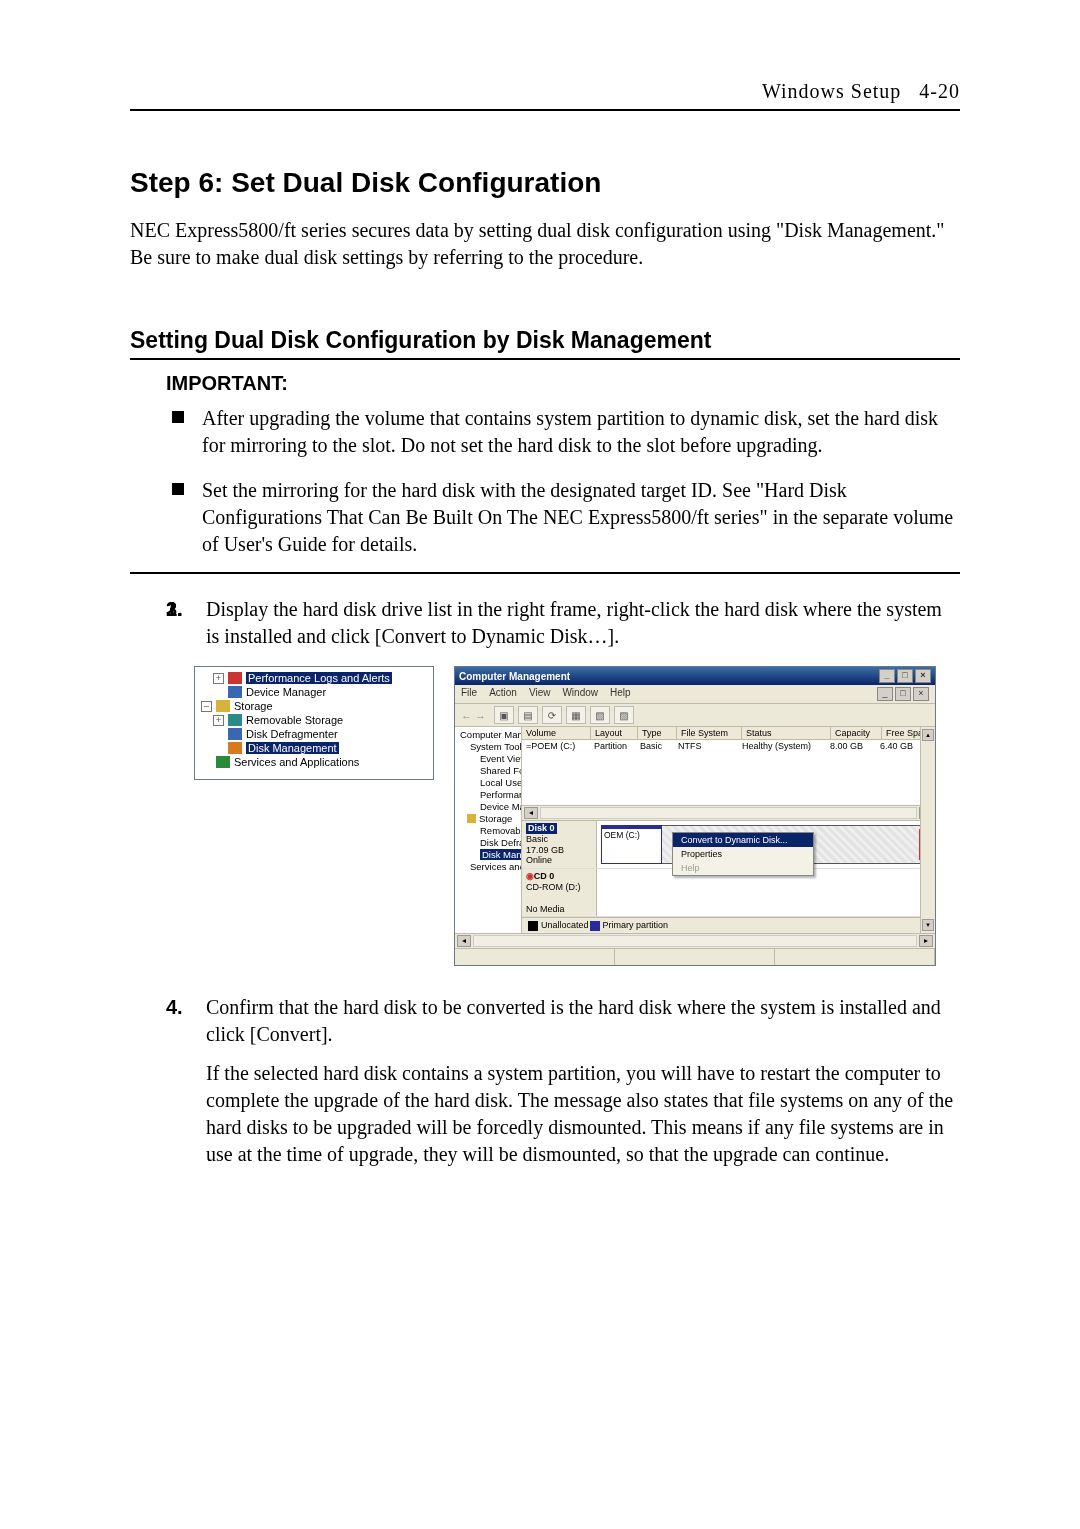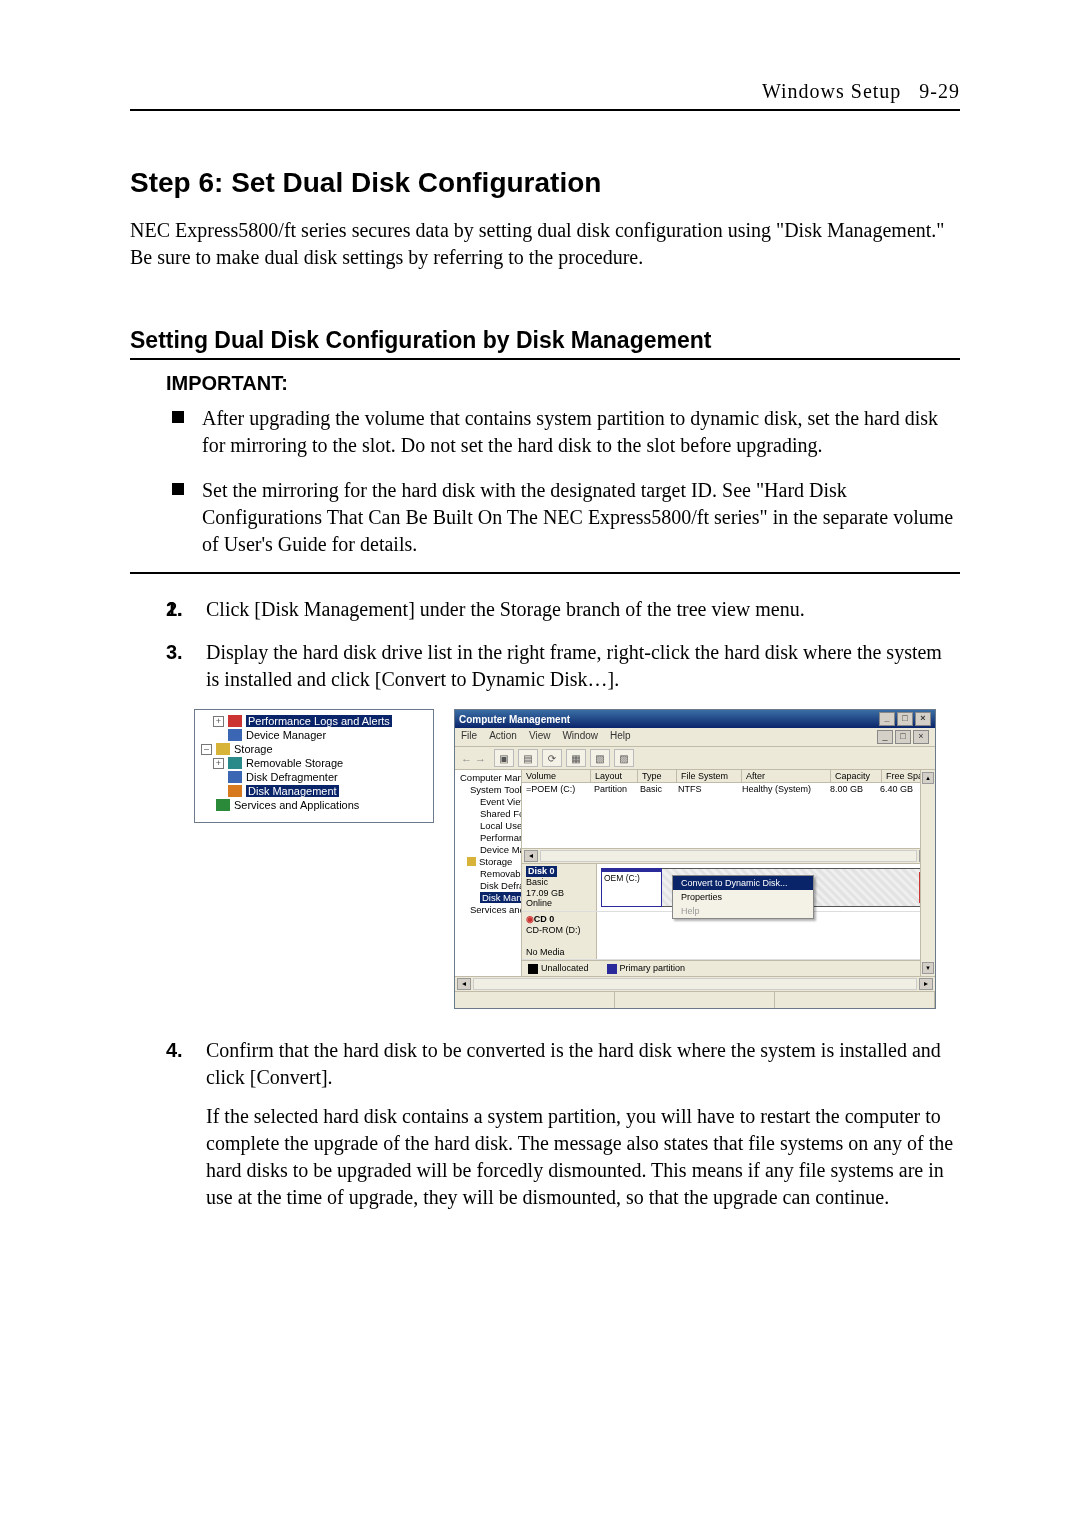--- a/index.html
+++ b/index.html
@@ -174,55 +174,55 @@
   .part2 { flex:1; border:1px solid #555; border-left:none; background:repeating-linear-gradient(45deg,#efefef,#efefef 3px,#e3e3e3 3px,#e3e3e3 6px); position:relative; }
   .ctx-menu {
     position:absolute; left:10px; top:6px;
     background:#f4f1e6; border:1px solid #888; box-shadow:2px 2px 2px rgba(0,0,0,.3);
     font-size:9px; min-width:140px;
   }
   .ctx-menu div { padding:2px 8px; }
   .ctx-menu .hi { background:#0a246a; color:#fff; }
   .ctx-menu .disabled { color:#9a9a9a; }
   .part2 .redbar { position:absolute; right:3px; top:3px; bottom:3px; width:8px; background:#c33; }
-  .legend { padding:2px 6px; background:#ece9d8; font-size:9px; display:flex; gap:18px; align-items:center; border-top:1px solid #c0bba8;}
+  .legend { padding:2px 6px; background:#ece9d8; font-size:9px; display:flex; gap:1px; align-items:center; border-top:1px solid #c0bba8;}
   .legend .box { width:10px; height:10px; display:inline-block; margin-right:3px; vertical-align:middle;}
   .legend .box.k { background:#000;} .legend .box.bl{background:#2a2a9a;}
   .mgmt-status { background:#ece9d8; height:16px; border-top:1px solid #c0bba8; display:flex; }
   .mgmt-status div { flex:1; border-right:1px solid #c0bba8; }
   .hscroll { height:14px; background:#ece9d8; border-top:1px solid #c0bba8; display:flex; align-items:center; justify-content:space-between; padding:0 2px;}
   .hscroll .box { width:12px; height:10px; background:#d4d0c8; border:1px solid #999; font-size:8px; text-align:center; line-height:9px;}
   .hscroll .track { flex:1; height:10px; margin:0 2px; background:#f1efe4; border:1px solid #ccc;}
   .vscroll { position:absolute; right:0; top:0; bottom:0; width:14px; background:#ece9d8; border-left:1px solid #c0bba8; display:flex; flex-direction:column; justify-content:space-between; padding:2px 0;}
   .vscroll .box { width:10px; height:10px; background:#d4d0c8; border:1px solid #999; margin:0 auto; font-size:7px; text-align:center; line-height:9px;}
 </style>
 </head>
 <body>
 
 <div class="page">
   <div class="header">
-    <span>Windows Setup</span>&nbsp;&nbsp;&nbsp;<span>9-29</span>
+    <span>Windows Setup</span>&nbsp;&nbsp;&nbsp;<span>4-20</span>
   </div>
 
   <h1>Step 6: Set Dual Disk Configuration</h1>
   <p class="intro">NEC Express5800/ft series secures data by setting dual disk configuration using "Disk Management." Be sure to make dual disk settings by referring to the procedure.</p>
 
   <h2>Setting Dual Disk Configuration by Disk Management</h2>
 
   <div class="important-block">
     <div class="important-title">IMPORTANT:</div>
     <ul class="sq-list">
       <li><span class="sq-bullet"></span><span>After upgrading the volume that contains system partition to dynamic disk, set the hard disk for mirroring to the slot. Do not set the hard disk to the slot before upgrading.</span></li>
       <li><span class="sq-bullet"></span><span>Set the mirroring for the hard disk with the designated target ID. See "Hard Disk Configurations That Can Be Built On The NEC Express5800/ft series" in the separate volume of User's Guide for details.</span></li>
     </ul>
   </div>
 
   <ol class="num-list">
     <li><span class="num">1.</span></li>
-    <li><span class="num">2.</span><span>Click [Disk Management] under the Storage branch of the tree view menu.</span></li>
+    <li><span class="num">2.</span></li>
     <li><span class="num">3.</span><span>Display the hard disk drive list in the right frame, right-click the hard disk where the system is installed and click [Convert to Dynamic Disk…].</span></li>
   </ol>
 
   <div class="screens">
 
     <div class="tree-shot">
       <div class="tree-row ind1 selected">
           <span class="expander">+</span>
           <span class="ico red"></span>
           <span class="label">Performance Logs and Alerts</span>
@@ -340,21 +340,21 @@
               <span class="sq g"></span>
               <span class="lbl">Services and Applications</span>
             </div>
           </div>
         <div class="mgmt-right">
           <div class="vol-header">
             <div class="c-vol">Volume</div>
             <div class="c-lay">Layout</div>
             <div class="c-type">Type</div>
             <div class="c-fs">File System</div>
-            <div class="c-st">After</div>
+            <div class="c-st">Status</div>
             <div class="c-cap">Capacity</div>
             <div class="c-free">Free Spac</div>
           </div>
           <div class="vol-row">
             <div class="c-vol">=POEM (C:)</div>
             <div class="c-lay">Partition</div>
             <div class="c-type">Basic</div>
             <div class="c-fs">NTFS</div>
             <div class="c-st">Healthy (System)</div>
             <div class="c-cap">8.00 GB</div>

